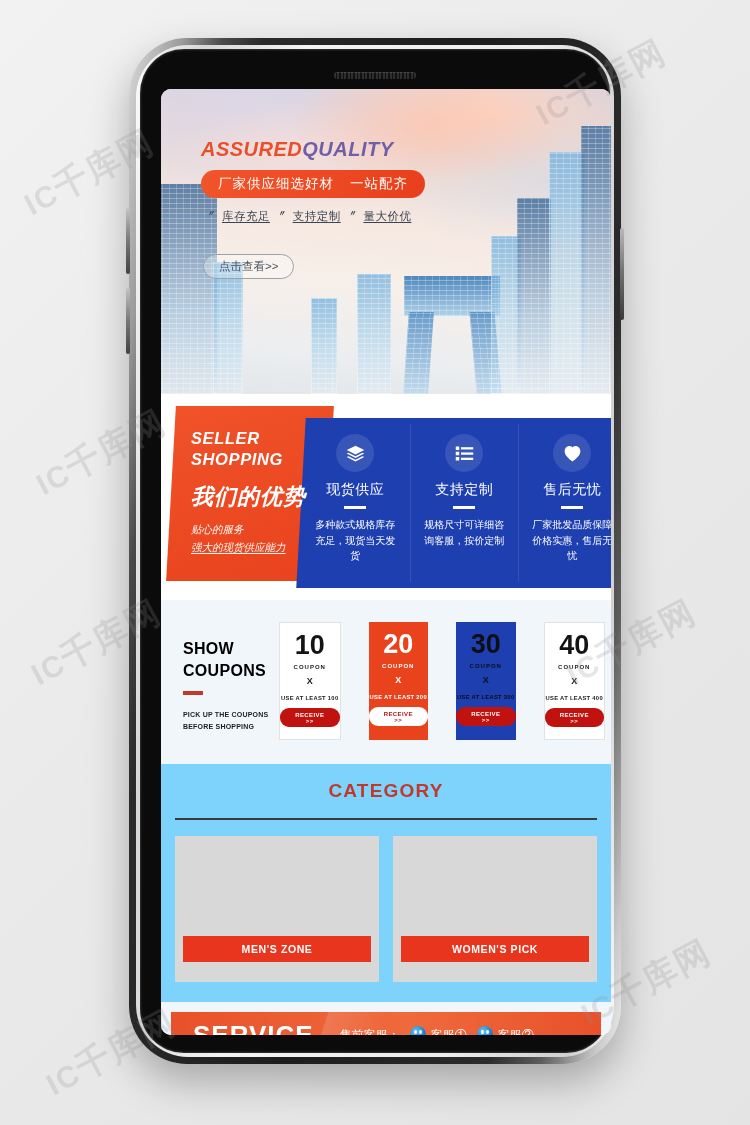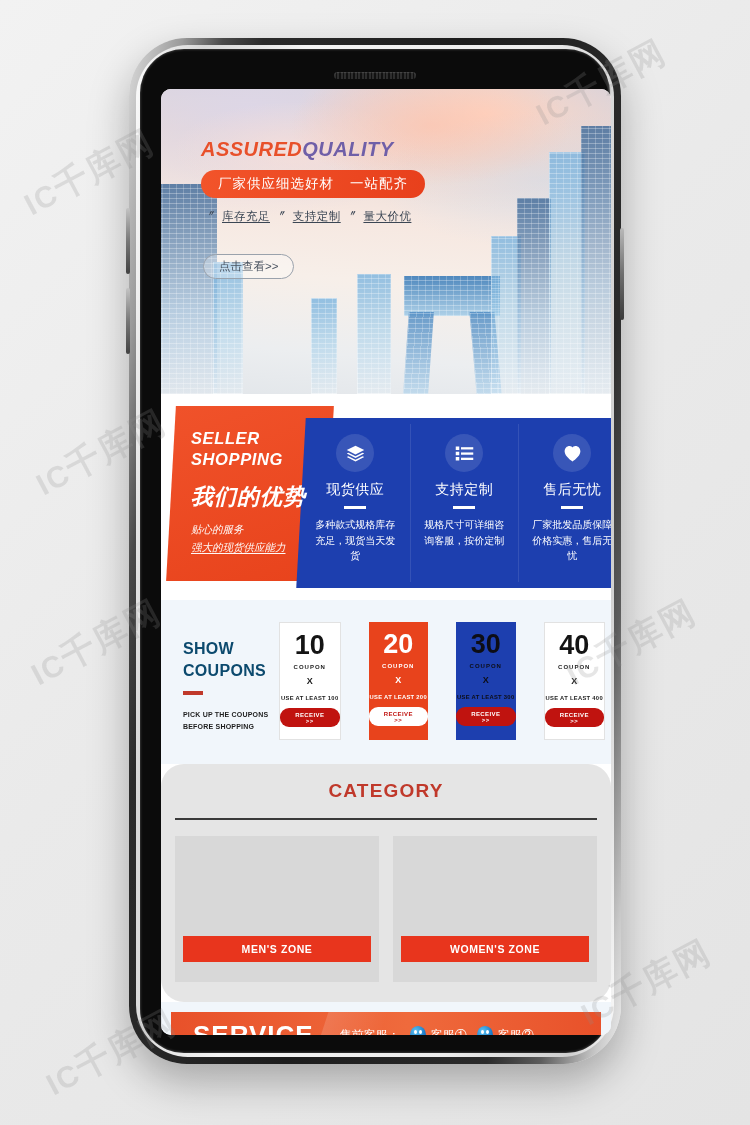--- a/index.html
+++ b/index.html
@@ -190,21 +190,21 @@
   .adv-line{ width:22px; height:3px; background:#fff; margin:7px auto 0; }
   .adv-p{ font-size:10px; line-height:1.55; margin-top:8px; padding:0 10px; }
 
   
   .coup-wrap{
     background:#f1f6fb; padding:22px 0 24px 0;
     display:flex; align-items:flex-start;
   }
   .coup-left{ width:118px; padding-left:22px; padding-top:16px; }
   .coup-left h3{
-    font-size:16px; font-weight:bold; color:#0c4a6e;
+    font-size:16px; font-weight:bold; color:#000000;
     line-height:1.35; letter-spacing:.3px;
   }
   .coup-dash{ width:20px; height:4px; background:#c0392b; margin:10px 0 14px; }
   .coup-note{ font-size:7px; color:#1d1d1d; line-height:1.7; letter-spacing:.2px; font-weight:bold; }
 
   .coup-cards{ flex:1; display:flex; gap:28px; padding-right:6px; }
   .card{
     flex:1; height:118px; padding-top:9px; text-align:center;
   }
   .card.w{ background:#fff; border:1px solid #e2e2e2; }
@@ -221,21 +221,21 @@
   .card.r .c-lbl,.card.r .c-x,.card.r .c-min{ color:#fff; }
   .card.b .c-lbl,.card.b .c-x,.card.b .c-min{ color:#0d0d14; }
   .c-btn{
     display:inline-block; margin-top:7px; border-radius:9px;
     font-size:6px; font-weight:bold; padding:3.5px 11px; letter-spacing:.4px;
   }
   .card.w .c-btn,.card.b .c-btn{ background:#c0130f; color:#fff; }
   .card.r .c-btn{ background:#fff; color:#c0130f; }
 
   
-  .cat-wrap{ background:#e5e5e5; padding:16px 0 20px;border-radius:23px; }
+  .cat-wrap{ background:#7dd3fc; padding:16px 0 20px; }
   .cat-title{
     text-align:center; font-size:19px; font-weight:bold;
     color:#c0392b; letter-spacing:1.2px;
   }
   .cat-rule{ height:2px; background:#3a3a3a; margin:16px 14px 0; }
   .cat-row{ display:flex; gap:14px; padding:16px 14px 0; }
   .cat-item{
     flex:1; height:146px; background:#d8d8d8; position:relative;
   }
   .cat-btn{
@@ -453,21 +453,21 @@
       </div>
 
       <div class="cat-wrap">
         <div class="cat-title">CATEGORY</div>
         <div class="cat-rule"></div>
         <div class="cat-row">
           <div class="cat-item">
             <div class="cat-btn">MEN'S ZONE</div>
           </div>
           <div class="cat-item">
-            <div class="cat-btn">WOMEN'S ZONE</div>
+            <div class="cat-btn">WOMEN'S PICK</div>
           </div>
         </div>
       </div>
 
       <div class="srv-wrap">
         <div class="srv-bar">
           <div class="srv-title">SERVICE</div>
           <div class="srv-right">
             <span>售前客服：</span>
             <span class="qq">

